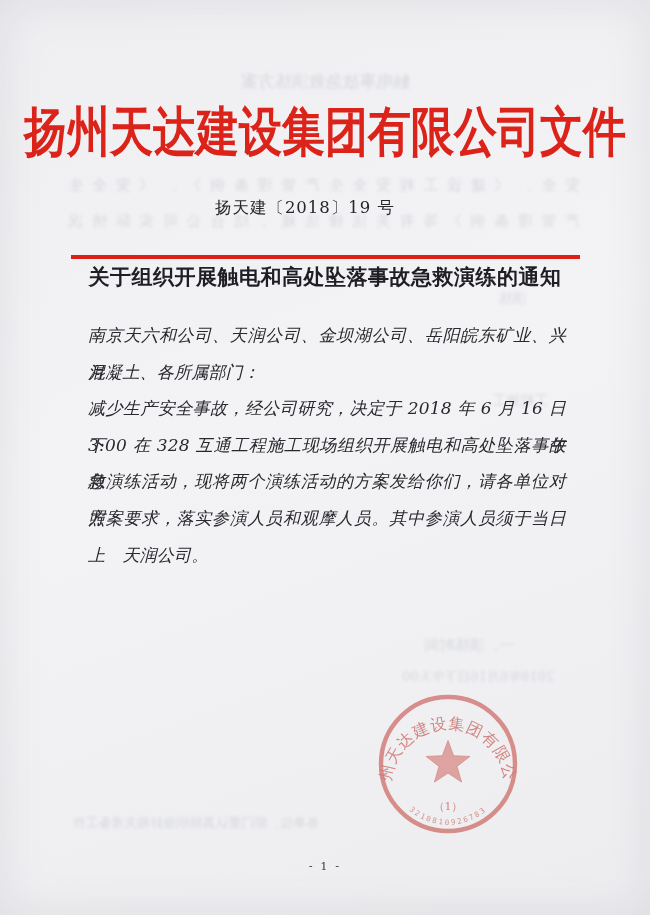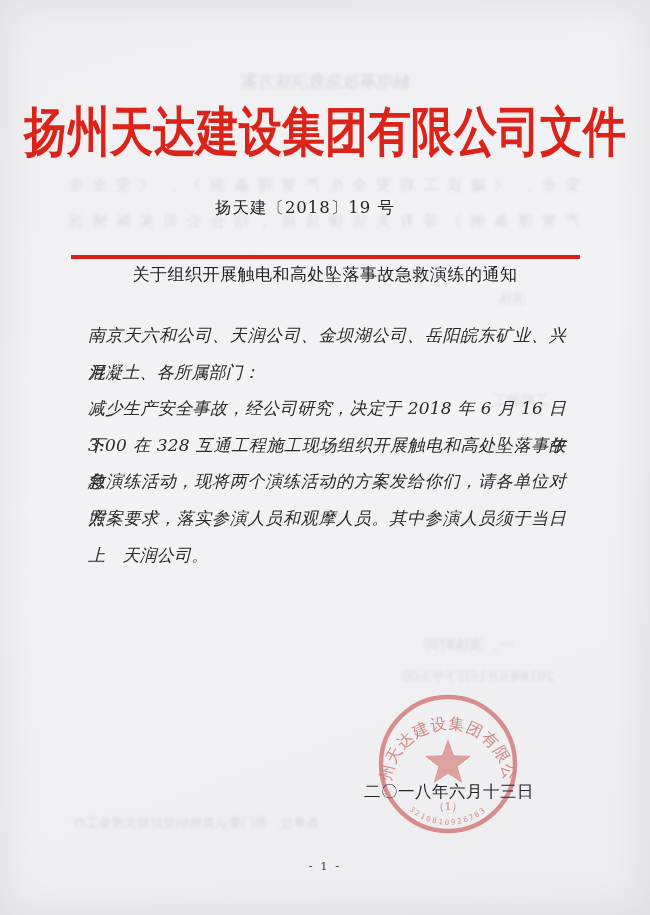--- a/index.html
+++ b/index.html
@@ -19,21 +19,21 @@
   .doc-number{
     position:absolute;top:197px;left:0;width:100%;text-align:center;
     font-size:16.5px;letter-spacing:1px;transform:translateX(-20px);
   }
   .red-rule{
     position:absolute;top:255px;left:71px;width:509px;height:4px;
     background:#dd1f15;
   }
   .notice-title{
     position:absolute;top:263px;left:0;width:100%;text-align:center;
-    font-size:17px;font-weight:normal;letter-spacing:.5px;color:#1e1e24;
+    font-size:21px;font-weight:bold;letter-spacing:.5px;color:#1e1e24;
   }
   
   .body-block{
     position:absolute;top:317px;left:88px;width:478px;
     font-size:17px;color:#28282e;font-style:italic;
   }
   .body-line{
     height:36.6px;line-height:36.6px;
     text-align:justify;text-align-last:justify;text-justify:inter-character;
     letter-spacing:.2px;
@@ -106,17 +106,16 @@
     <text font-size="16" letter-spacing="1" fill="#d9716a" opacity="0.9" font-family="DejaVu Serif, Liberation Serif, serif">
       <textPath href="#sealTopArc" startOffset="50%" text-anchor="middle">扬州天达建设集团有限公司</textPath>
     </text>
     <polygon points="78,54.5 83.6,69.8 99.9,70.4 87,80.4 91.5,96.1 78,87 64.5,96.1 69,80.4 56.1,70.4 72.4,69.8" fill="#e5928b" stroke="#db6e66" stroke-width="0.8" opacity="0.85"></polygon>
     <text x="78" y="124" text-anchor="middle" font-size="11" fill="#d9716a" opacity="0.9" font-family="DejaVu Serif, Liberation Serif, serif">（1）</text>
     <text font-size="7.5" letter-spacing="2" fill="#d9716a" opacity="0.8" font-family="DejaVu Sans Mono, Liberation Mono, monospace">
       <textPath href="#sealBottomArc" startOffset="50%" text-anchor="middle">3210810926783</textPath>
     </text>
   </svg>
 
-  <div class="date-line">二〇一八年六月十三日</div>
 
   <div class="page-number">- 1 -</div>
 
 </div>
 
 </body></html>

